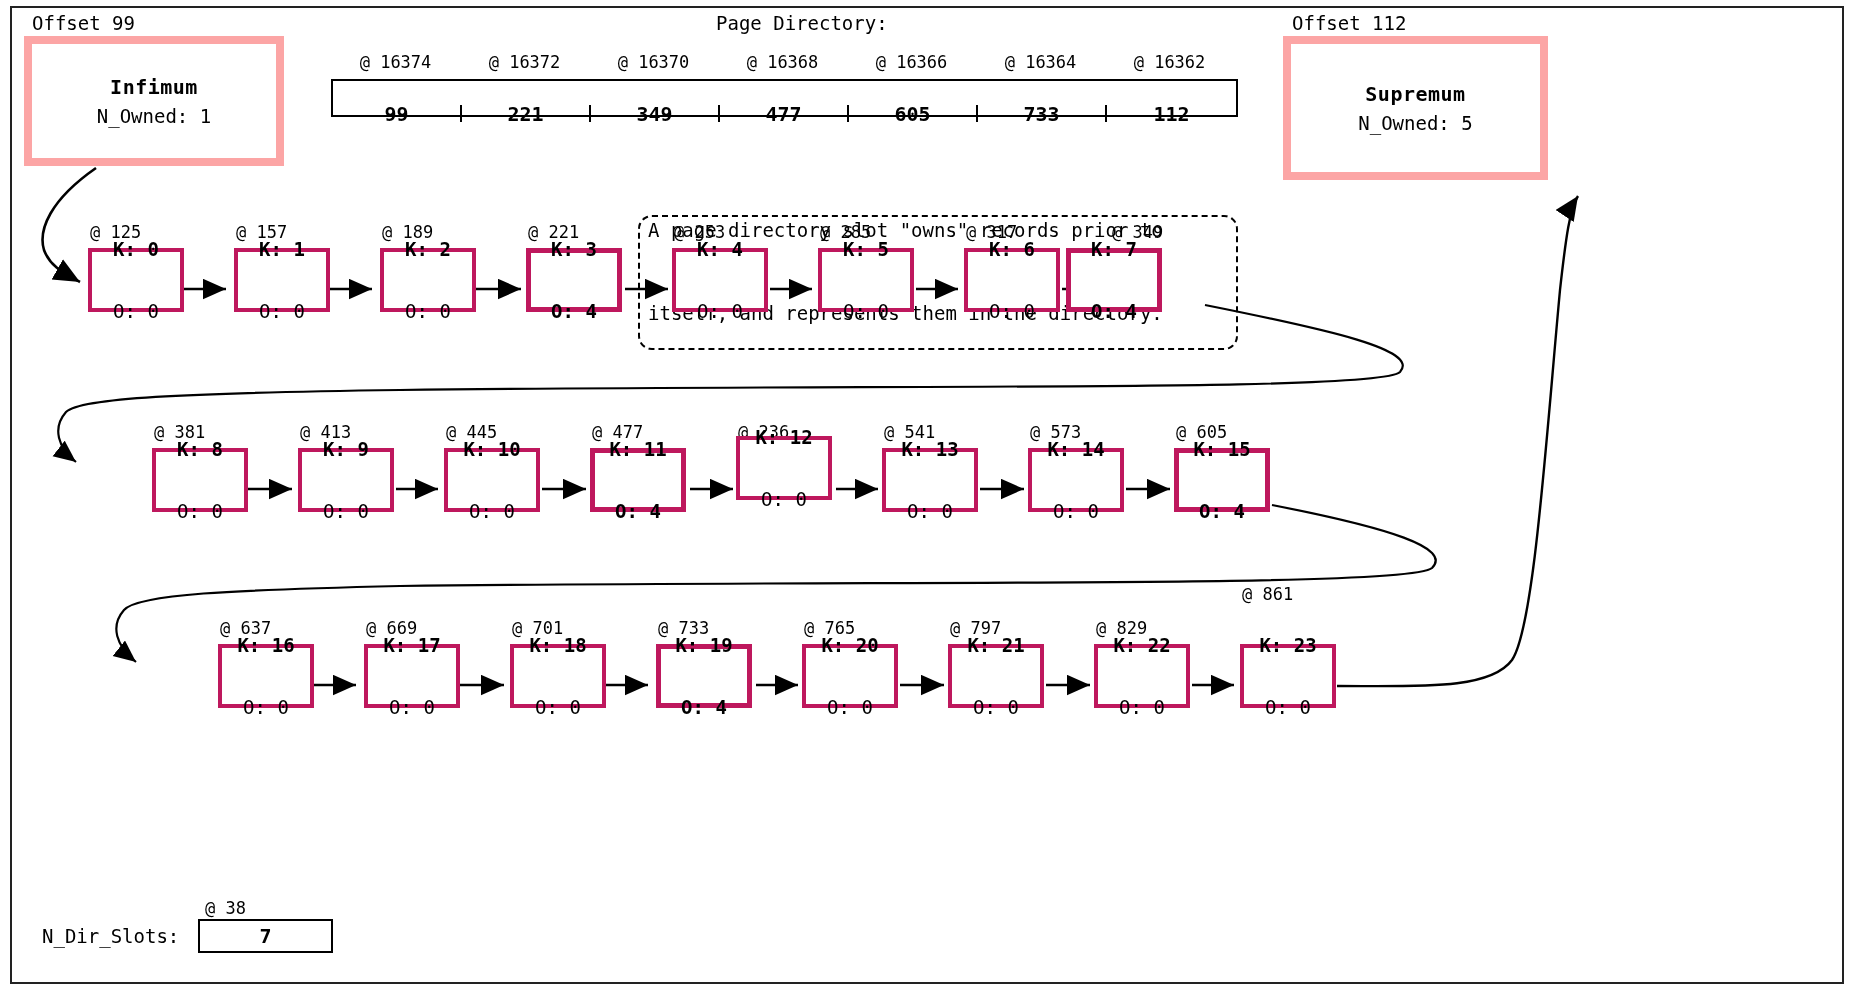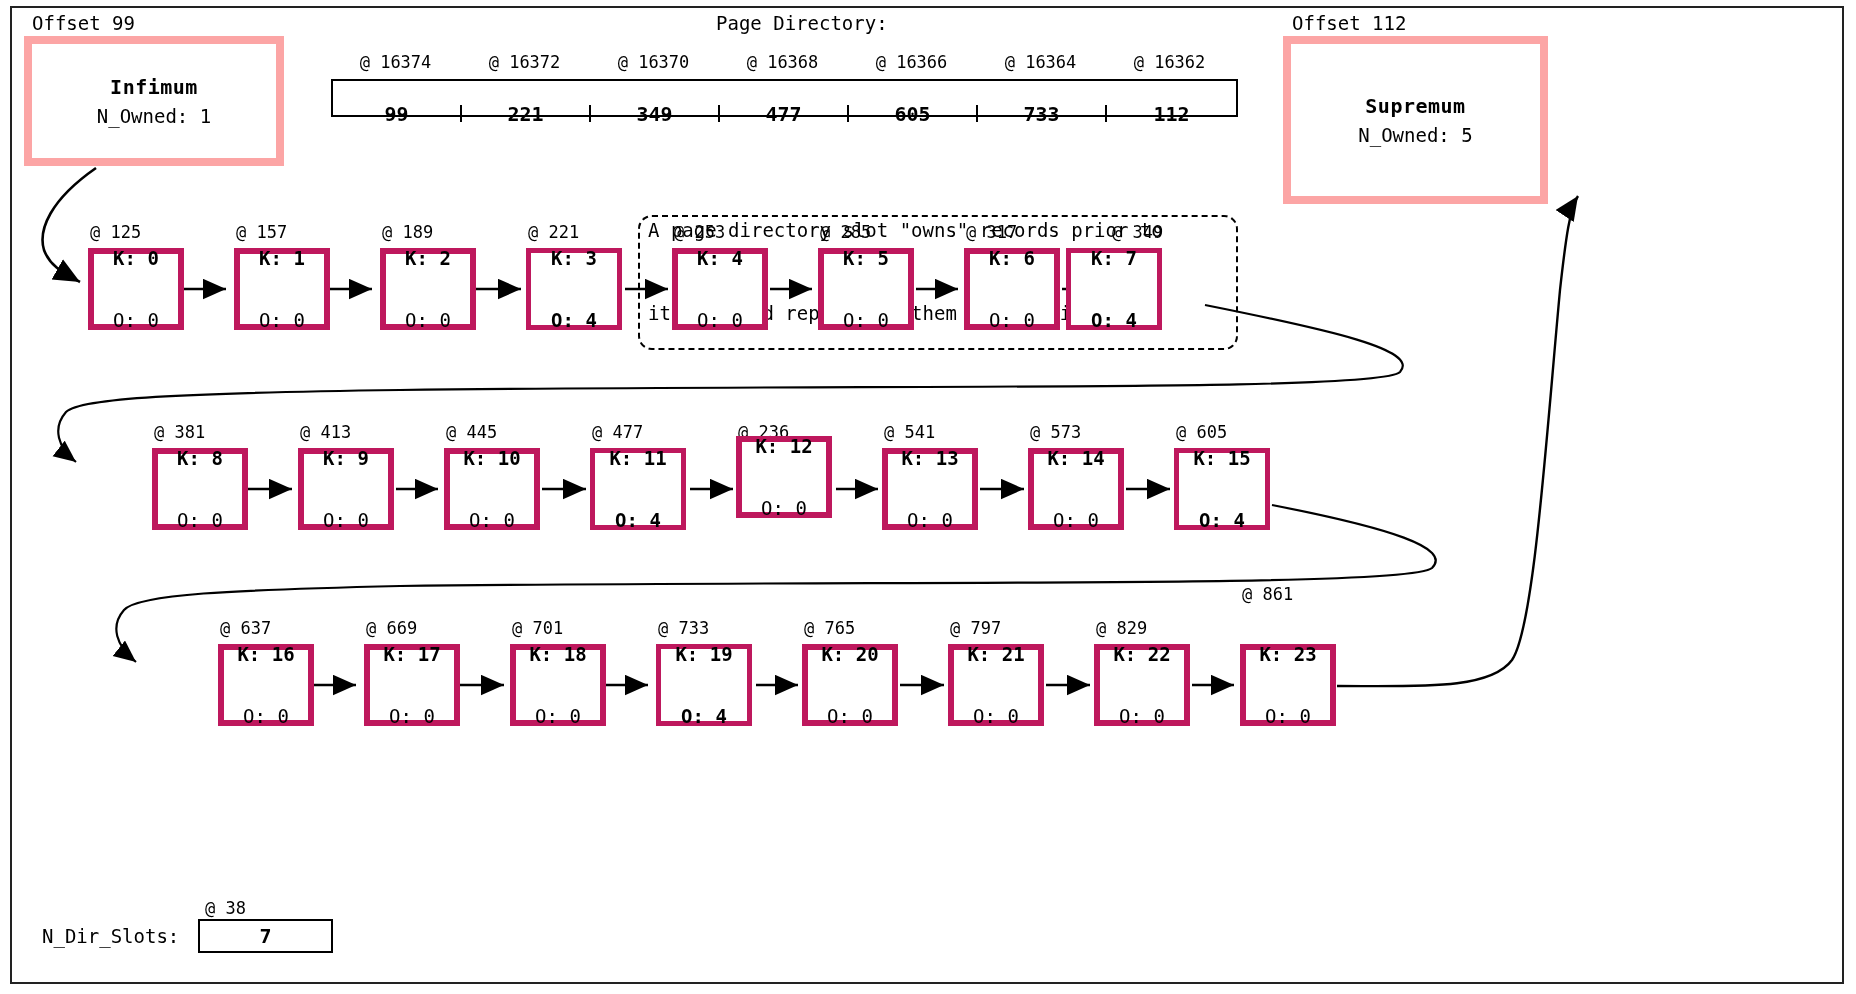--- a/index.html
+++ b/index.html
@@ -95,22 +95,22 @@
     position: absolute;
     font-size: 17px;
     white-space: pre;
     text-align: center;
   }
 
   
   .rec {
     position: absolute;
     width: 96px;
-    height: 82px;
-    border: 6px solid #be185d;
+    height: 64px;
+    border: 4px solid #be185d;
     background: #ffffff;
     box-sizing: border-box;
     display: flex;
     flex-direction: column;
     align-items: center;
     justify-content: center;
     gap: 36px;
   }
   .rec.owner {
     border-width: 5px;
@@ -226,21 +226,21 @@
     <path d="M 1337 686 C 1420 686 1490 690 1512 660 C 1534 628 1546 440 1560 290 C 1566 236 1570 208 1578 196" fill="none" stroke="#000000" stroke-width="2.4" marker-end="url(#ah2)"></path>
   </svg>
 
   <div class="offset-tag" style="left:32px; top:12px;">Offset 99</div>
   <div class="endbox" style="left:24px; top:36px; width:260px; height:130px;">
     <div class="title">Infimum</div>
     <div class="sub">N_Owned: 1</div>
   </div>
 
   <div class="offset-tag" style="left:1292px; top:12px;">Offset 112</div>
-  <div class="endbox" style="left:1283px; top:36px; width:265px; height:168px;">
+  <div class="endbox" style="left:1283px; top:36px; width:265px; height:144px;">
     <div class="title">Supremum</div>
     <div class="sub">N_Owned: 5</div>
   </div>
 
   <div class="pd-title" style="left:716px; top:12px;">Page Directory:</div>
   <div id="pd-addr-host">
       <div class="pd-addr" style="left: 339px; top: 52px; width: 113px;">@ 16374</div>
       <div class="pd-addr" style="left: 468px; top: 52px; width: 113px;">@ 16372</div>
       <div class="pd-addr" style="left: 597px; top: 52px; width: 113px;">@ 16370</div>
       <div class="pd-addr" style="left: 726px; top: 52px; width: 113px;">@ 16368</div>

